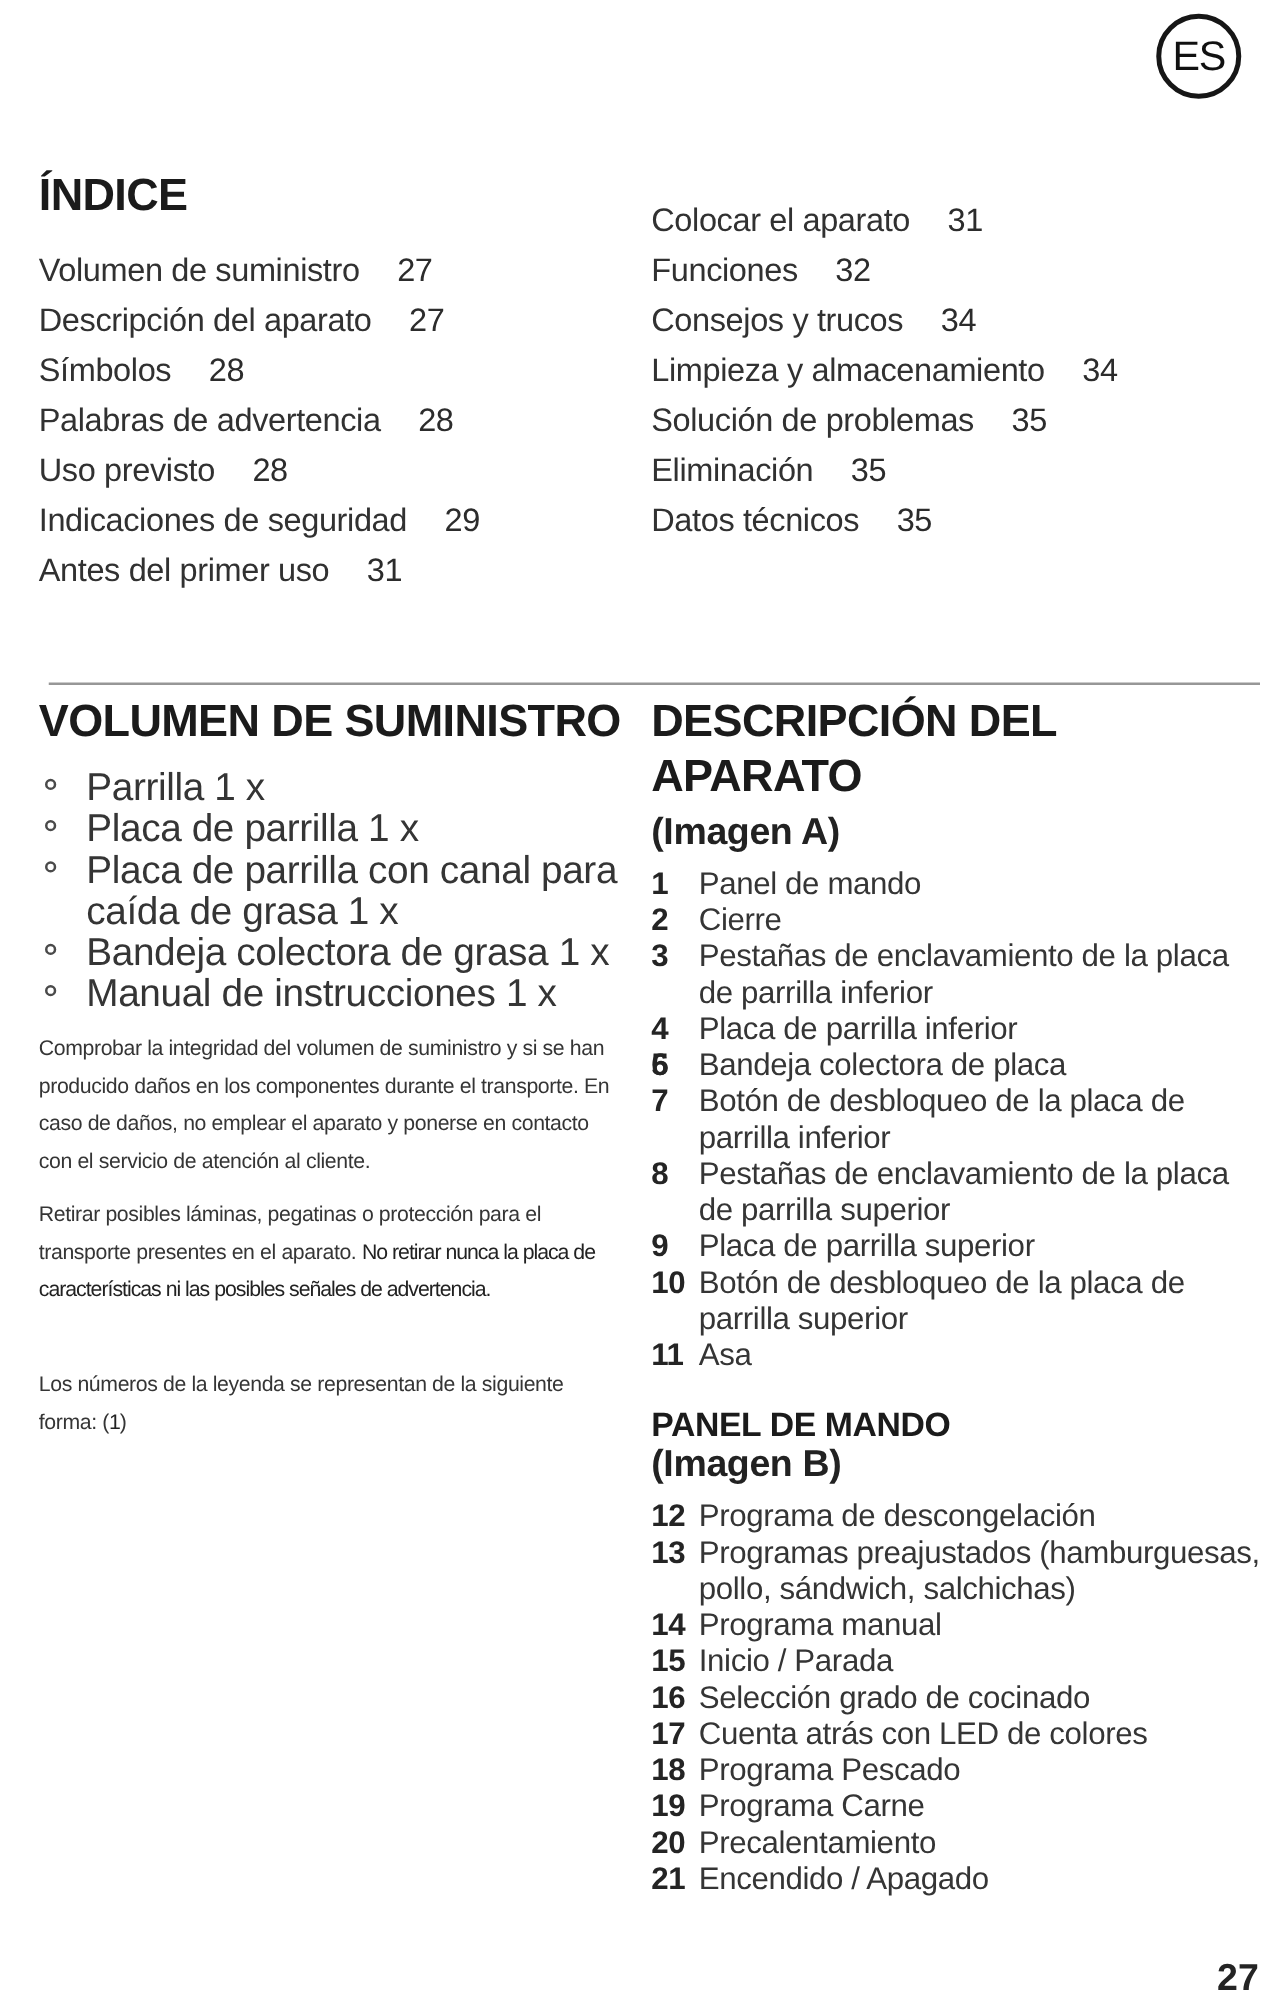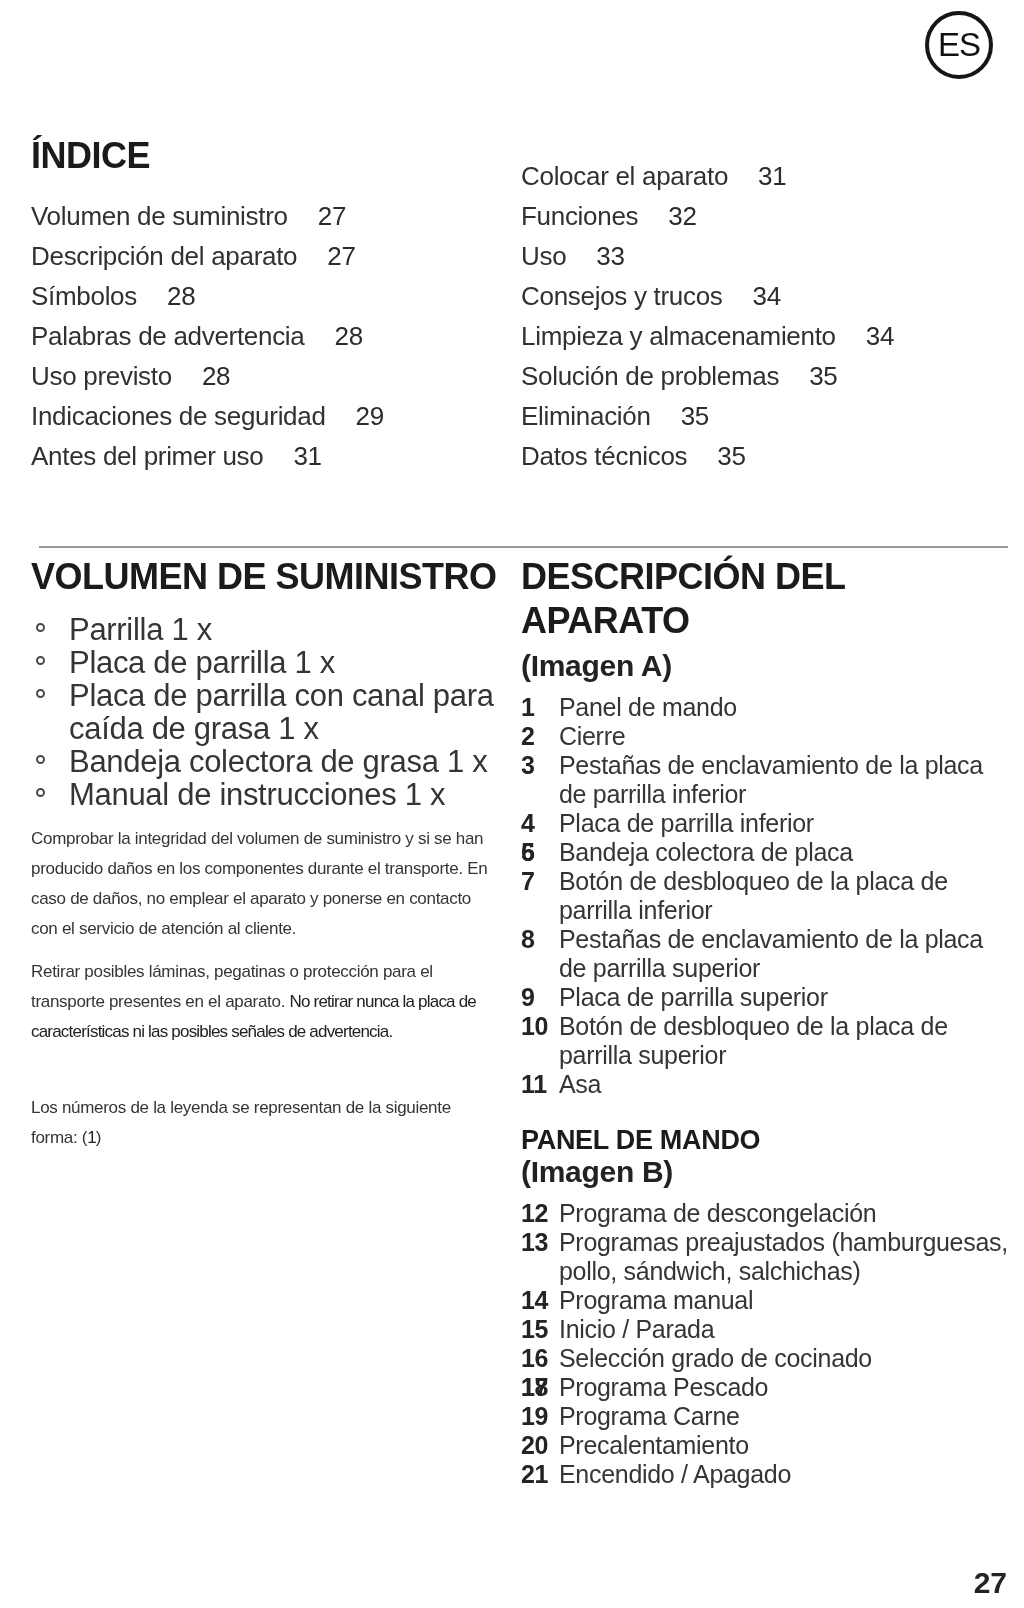--- a/index.html
+++ b/index.html
@@ -89,21 +89,20 @@
           <div class="idx-row"><span>Palabras de advertencia</span><span class="idx-page">28</span></div>
           <div class="idx-row"><span>Uso previsto</span><span class="idx-page">28</span></div>
           <div class="idx-row"><span>Indicaciones de seguridad</span><span class="idx-page">29</span></div>
           <div class="idx-row"><span>Antes del primer uso</span><span class="idx-page">31</span></div>
         </div>
       </div>
       <div class="col-r">
         <div class="idx-list offset">
           <div class="idx-row"><span>Colocar el aparato</span><span class="idx-page">31</span></div>
           <div class="idx-row"><span>Funciones</span><span class="idx-page">32</span></div>
-          <div class="idx-row"><span>Uso</span><span class="idx-page">33</span></div>
           <div class="idx-row"><span>Consejos y trucos</span><span class="idx-page">34</span></div>
           <div class="idx-row"><span>Limpieza y almacenamiento</span><span class="idx-page">34</span></div>
           <div class="idx-row"><span>Solución de problemas</span><span class="idx-page">35</span></div>
           <div class="idx-row"><span>Eliminación</span><span class="idx-page">35</span></div>
           <div class="idx-row"><span>Datos técnicos</span><span class="idx-page">35</span></div>
         </div>
       </div>
     </div>
 
     <div class="divider"></div>
@@ -142,21 +141,21 @@
         </div>
 
         <h2 class="doc-h2">PANEL DE MANDO</h2>
         <div class="imagen-ref" style="margin-top:0;">(Imagen B)</div>
         <div class="num-list">
           <div class="n-item"><span class="n-num">12</span><span>Programa de descongelación</span></div>
           <div class="n-item"><span class="n-num">13</span><span>Programas preajustados (hamburgue­sas, pollo, sándwich, salchichas)</span></div>
           <div class="n-item"><span class="n-num">14</span><span>Programa manual</span></div>
           <div class="n-item"><span class="n-num">15</span><span>Inicio / Parada</span></div>
           <div class="n-item"><span class="n-num">16</span><span>Selección grado de cocinado</span></div>
-          <div class="n-item"><span class="n-num">17</span></div>
+          <div class="n-item"><span class="n-num">17</span><span>Cuenta atrás con LED de colores</span></div>
           <div class="n-item"><span class="n-num">18</span><span>Programa Pescado</span></div>
           <div class="n-item"><span class="n-num">19</span><span>Programa Carne</span></div>
           <div class="n-item"><span class="n-num">20</span><span>Precalentamiento</span></div>
           <div class="n-item"><span class="n-num">21</span><span>Encendido / Apagado</span></div>
         </div>
       </div>
     </div>
   </div>
 
   <div class="page-num">27</div>

